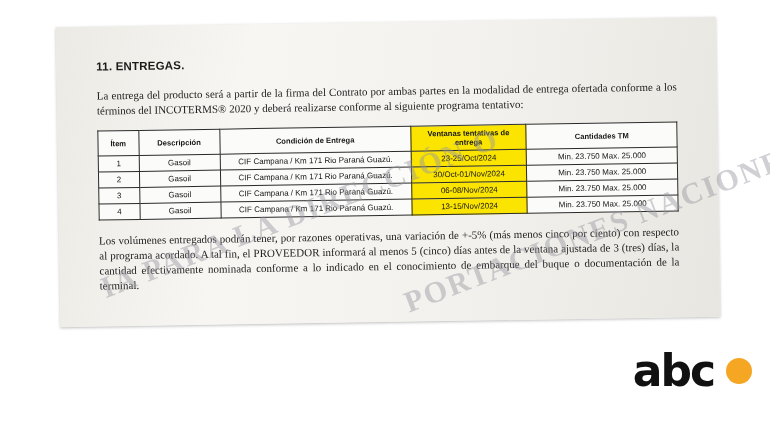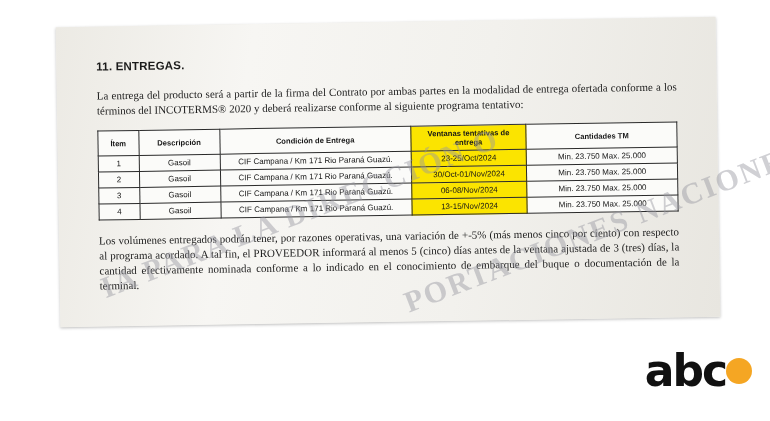--- a/index.html
+++ b/index.html
@@ -110,21 +110,21 @@
   }
   #wm1 { left: 88px;  top: 196px; }
   #wm2 { left: 392px; top: 214px; }
   
   #logo {
     position: absolute;
     right: 18px;
     bottom: 28px;
     display: flex;
     align-items: center;
-    gap: 0;
+    gap: 12px;
     margin-left: 32px;
   }
   #logo .word {
     font-family: "DejaVu Sans", sans-serif;
     font-weight: bold;
     font-size: 44px;
     line-height: 44px;
     color: #111111;
     letter-spacing: -2px;
   }

